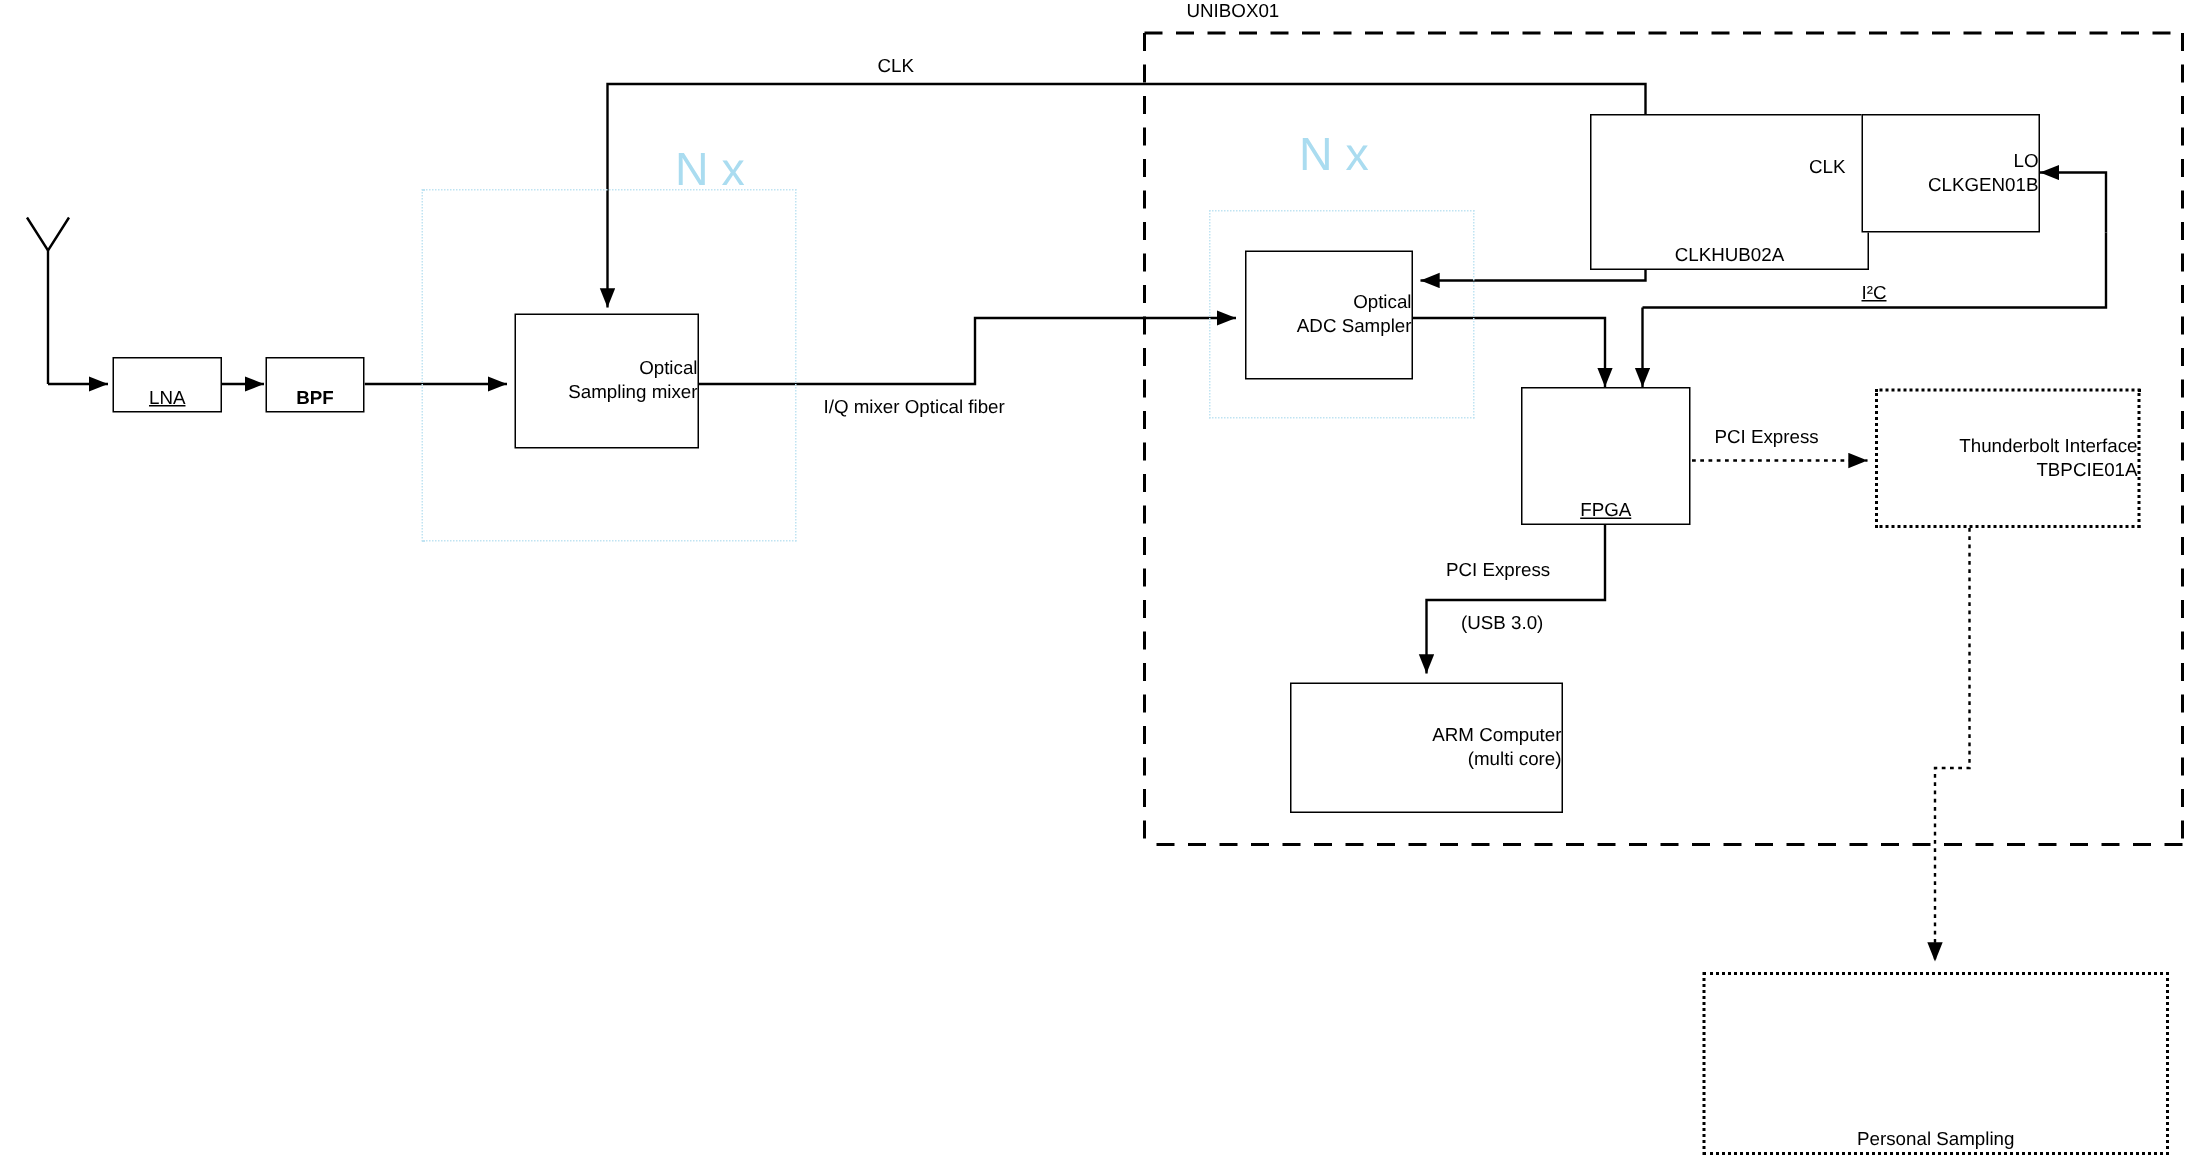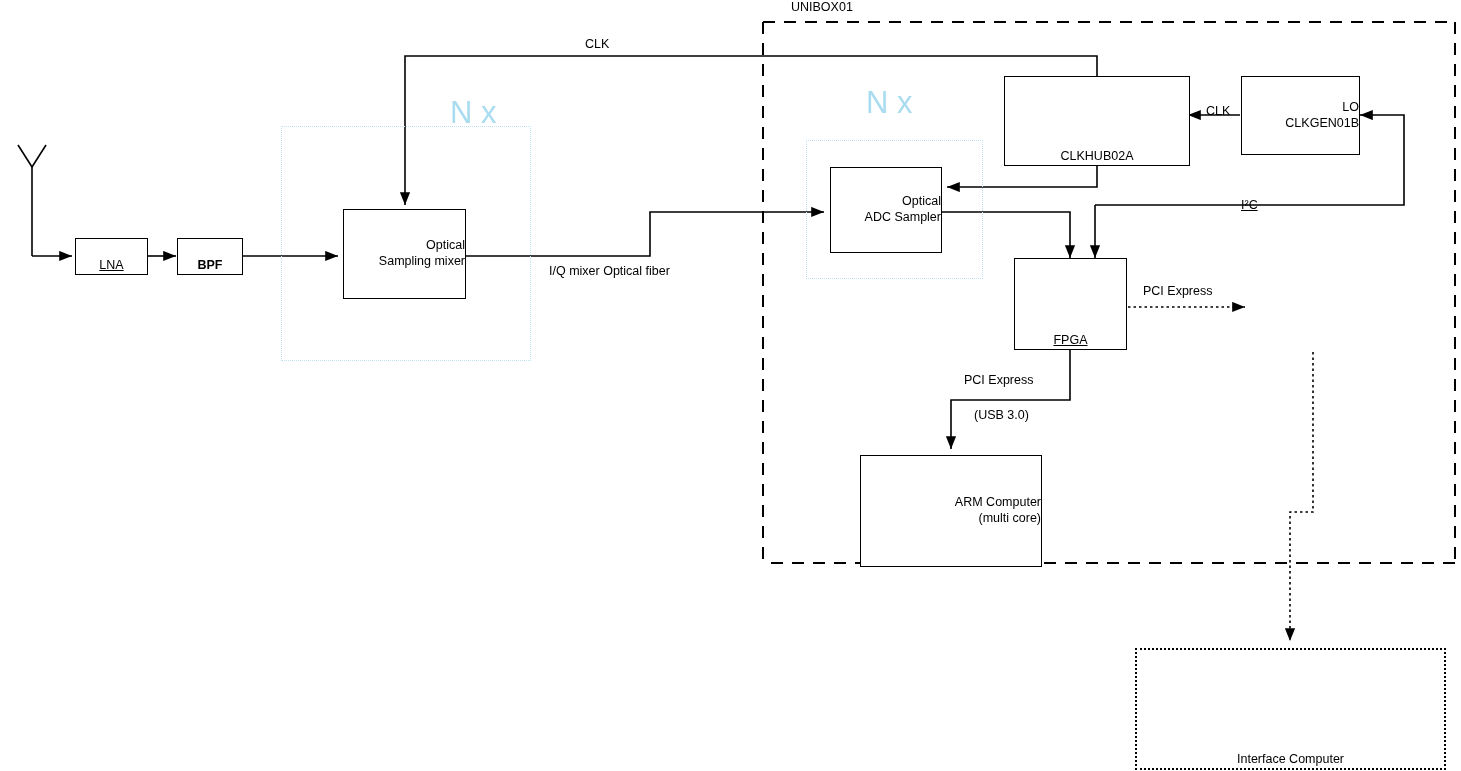--- a/index.html
+++ b/index.html
@@ -126,44 +126,48 @@
   <div class="blk" style="left:343px; top:209px; width:123px; height:90px; flex-direction:column;">
     <span>Optical</span>
     <span>Sampling mixer</span>
   </div>
 
   <div class="blk" style="left:830px; top:167px; width:112px; height:86px; flex-direction:column;">
     <span>Optical</span>
     <span>ADC Sampler</span>
   </div>
 
-  <div class="blk" style="left:1004px; top:76px; width:186px; height:90px;">
+  <div class="blk" style="left:1060px; top:76px; width:186px; height:104px;">
     <span>CLKHUB02A</span>
   </div>
 
   <div class="blk" style="left:1241px; top:76px; width:119px; height:79px; flex-direction:column;">
     <span>LO</span>
     <span>CLKGEN01B</span>
   </div>
 
   <div class="blk" style="left:1014px; top:258px; width:113px; height:92px;text-decoration:underline;">
     <span>FPGA</span>
   </div>
 
+  <div class="blk dotted" style="left:1250px; top:259px; width:177px; height:93px; flex-direction:column;">
+    <span>Thunderbolt Interface</span>
+    <span>TBPCIE01A</span>
+  </div>
 
-  <div class="blk" style="left:860px; top:455px; width:182px; height:112px; flex-direction:column;">
+  <div class="blk" style="left:860px; top:455px; width:182px; height:87px; flex-direction:column;">
     <span>ARM Computer</span>
     <span>(multi core)</span>
   </div>
 
   <div class="blk dotted" style="left:1135px; top:648px; width:311px; height:122px;">
-    <span>Interface Computer</span>
+    <span>Personal Sampling</span>
   </div>
 
   <div class="lbl" style="left:585px; top:37px;">CLK</div>
   <div class="lbl" style="left:1206px; top:104px;">CLK</div>
   <div class="lbl" style="left:549px; top:264px;">I/Q mixer Optical fiber</div>
-  <div class="lbl" style="left:1241px; top:198px;text-decoration:underline;">I²C</div>
+  <div class="lbl" style="left:1241px; top:188px;text-decoration:underline;">I²C</div>
   <div class="lbl" style="left:1143px; top:284px;">PCI Express</div>
   <div class="lbl" style="left:964px; top:373px;">PCI Express</div>
   <div class="lbl" style="left:974px; top:408px;">(USB 3.0)</div>
 
 </div>
 
 </body></html>

